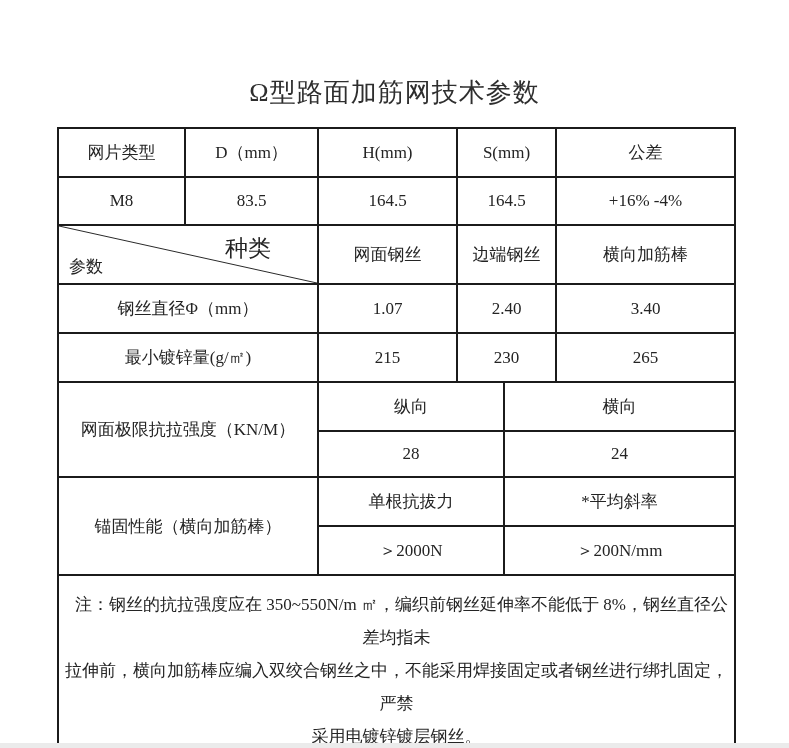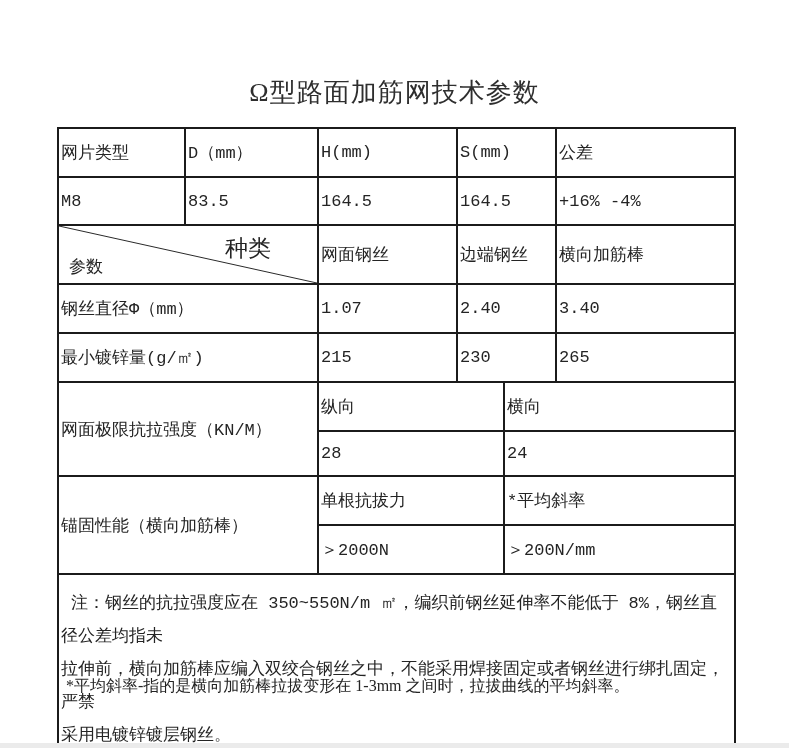--- a/index.html
+++ b/index.html
@@ -21,24 +21,23 @@
     font-family:Liberation Serif, serif;
   }
   table.spec {
     position:absolute; left:57px; top:127px;
     width:677px;
     border-collapse:collapse;
     table-layout:fixed;
   }
   table.spec td {
     border:2px solid #1b1b1b;
-    text-align:left; vertical-align:middle;
+    text-align:center; vertical-align:middle;
     font-size:17px; color:#242424;
     padding:12px 2px;
-    font-family:Liberation Mono, monospace;
   }
   tr.r1 td{ height:49px; } tr.r2 td{ height:48px; }
   tr.r3 td{ height:59px; } tr.r4 td{ height:34px; }
   tr.r5 td{ height:47px;margin-left:11px; } tr.r6 td{ height:47px; }
   tr.r7 td{ height:32px; } tr.r8 td{ height:48px; }
   tr.r9 td{ height:47px; } tr.r10 td{ height:105px; }
   td.diag { position:relative; padding:0; }
   td.diag svg { position:absolute; left:0; top:0; width:100%; height:100%; display:block; }
   .diag-top    { position:absolute; top:7px;  right:46px; font-size:23px; }
   .diag-bottom { position:absolute; bottom:5px; left:10px; font-size:17px; }
@@ -141,17 +140,16 @@
     <tr class="r10">
       <td colspan="6" class="note-cell">
         <div class="note-line1">注：钢丝的抗拉强度应在 350~550N/m ㎡，编织前钢丝延伸率不能低于 8%，钢丝直径公差均指未</div>
         <div>拉伸前，横向加筋棒应编入双绞合钢丝之中，不能采用焊接固定或者钢丝进行绑扎固定，严禁</div>
         <div>采用电镀锌镀层钢丝。</div>
       </td>
     </tr>
   </tbody>
     </table>
 
-  <div class="footnote">*平均斜率-指的是横向加筋棒拉拔变形在 1-3mm 之间时，拉拔曲线的平均斜率。</div>
 
   <div class="bottom-band"></div>
 
 </div>
 
 </body></html>

